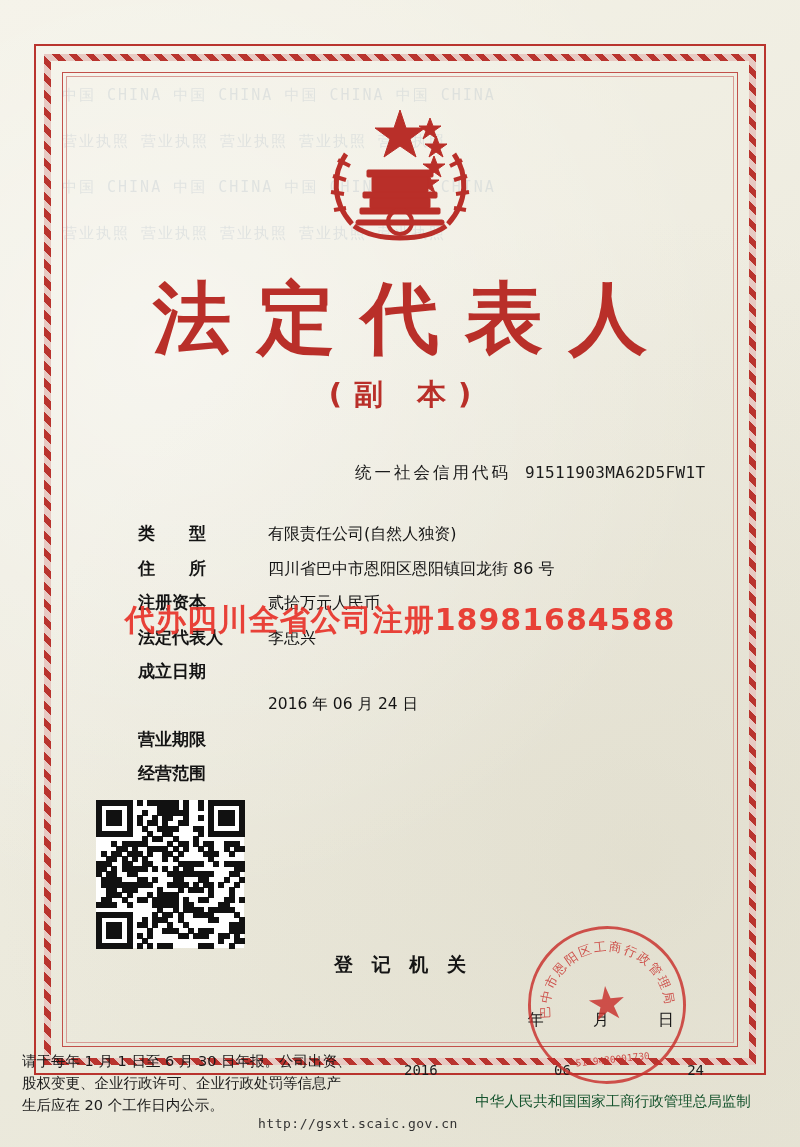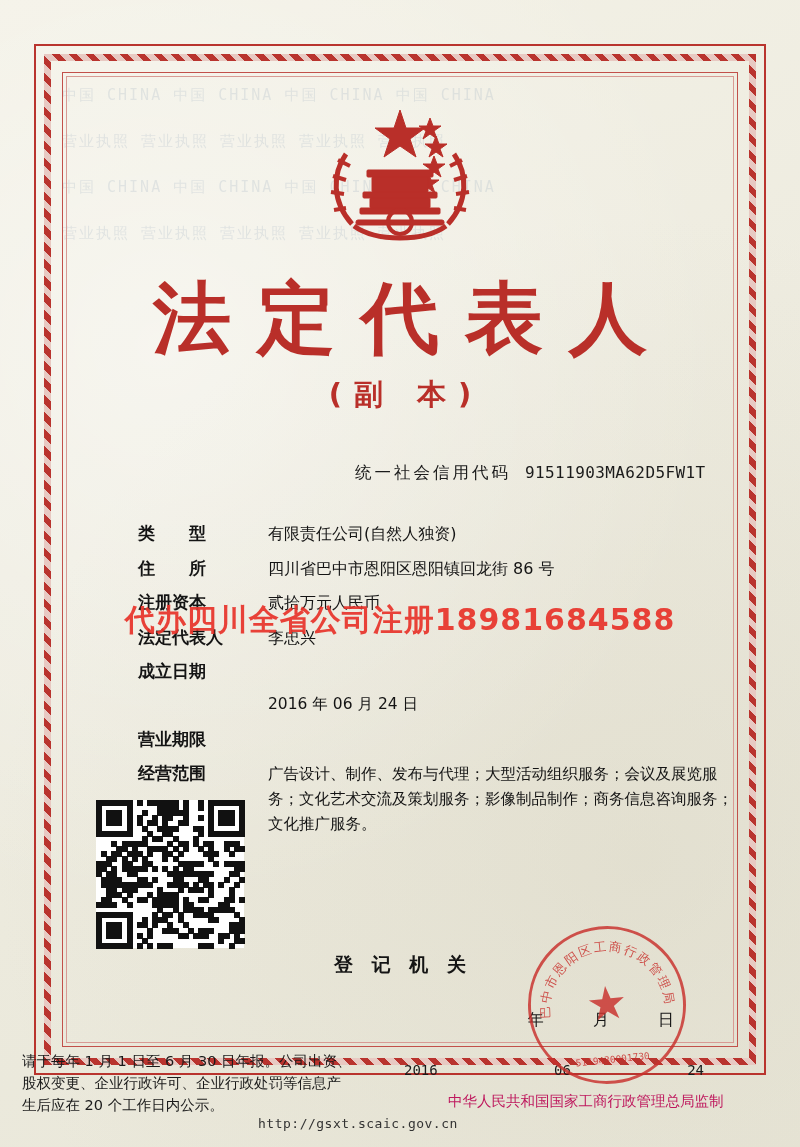--- a/index.html
+++ b/index.html
@@ -136,22 +136,22 @@
     position:absolute;left:0;right:0;top:600px;text-align:center;
     color:#e8332a;font-size:30px;font-weight:bold;letter-spacing:1px;
     opacity:.92;pointer-events:none;
   }
   
   .bottom-left{
     position:absolute;left:22px;top:1050px;width:330px;
     font-size:14.5px;color:#1a1a1a;line-height:22px;
   }
   .bottom-right{
-    position:absolute;right:22px;top:1090px;width:330px;text-align:left;
-    font-size:14.5px;color:#be185d;line-height:22px;
+    position:absolute;right:22px;top:1090px;width:330px;text-align:center;
+    font-size:14.5px;color:#14532d;line-height:22px;
   }
   .gsxt{
     position:absolute;left:258px;top:1116px;
     font-family:"DejaVu Sans Mono","Liberation Mono",monospace;
     font-size:13px;color:#333;letter-spacing:.5px;
   }
 </style>
 </head>
 <body>
 
@@ -224,21 +224,20 @@
     </div>
     <div class="row">
       <div class="lab">成立日期</div>
       <div class="val date">2016 年 06 月 24 日</div>
     </div>
     <div class="row">
       <div class="lab">营业期限</div>
     </div>
     <div class="row">
       <div class="lab">经营范围</div>
-      <div class="val scope">广告设计、制作、发布与代理；大型活动组织服务；会议及展览服务；文化艺术交流及策划服务；影像制品制作；商务信息咨询服务；文化推广服务。</div>
     </div>
   </div>
 
   <div class="qr" id="qr">
       <div class="cell" style="left: 40.8276px; top: 0px; width: 6px; height: 6px;"></div>
       <div class="cell" style="left: 51.0345px; top: 0px; width: 6px; height: 6px;"></div>
       <div class="cell" style="left: 56.1379px; top: 0px; width: 6px; height: 6px;"></div>
       <div class="cell" style="left: 61.2414px; top: 0px; width: 6px; height: 6px;"></div>
       <div class="cell" style="left: 66.3448px; top: 0px; width: 6px; height: 6px;"></div>
       <div class="cell" style="left: 71.4483px; top: 0px; width: 6px; height: 6px;"></div>

